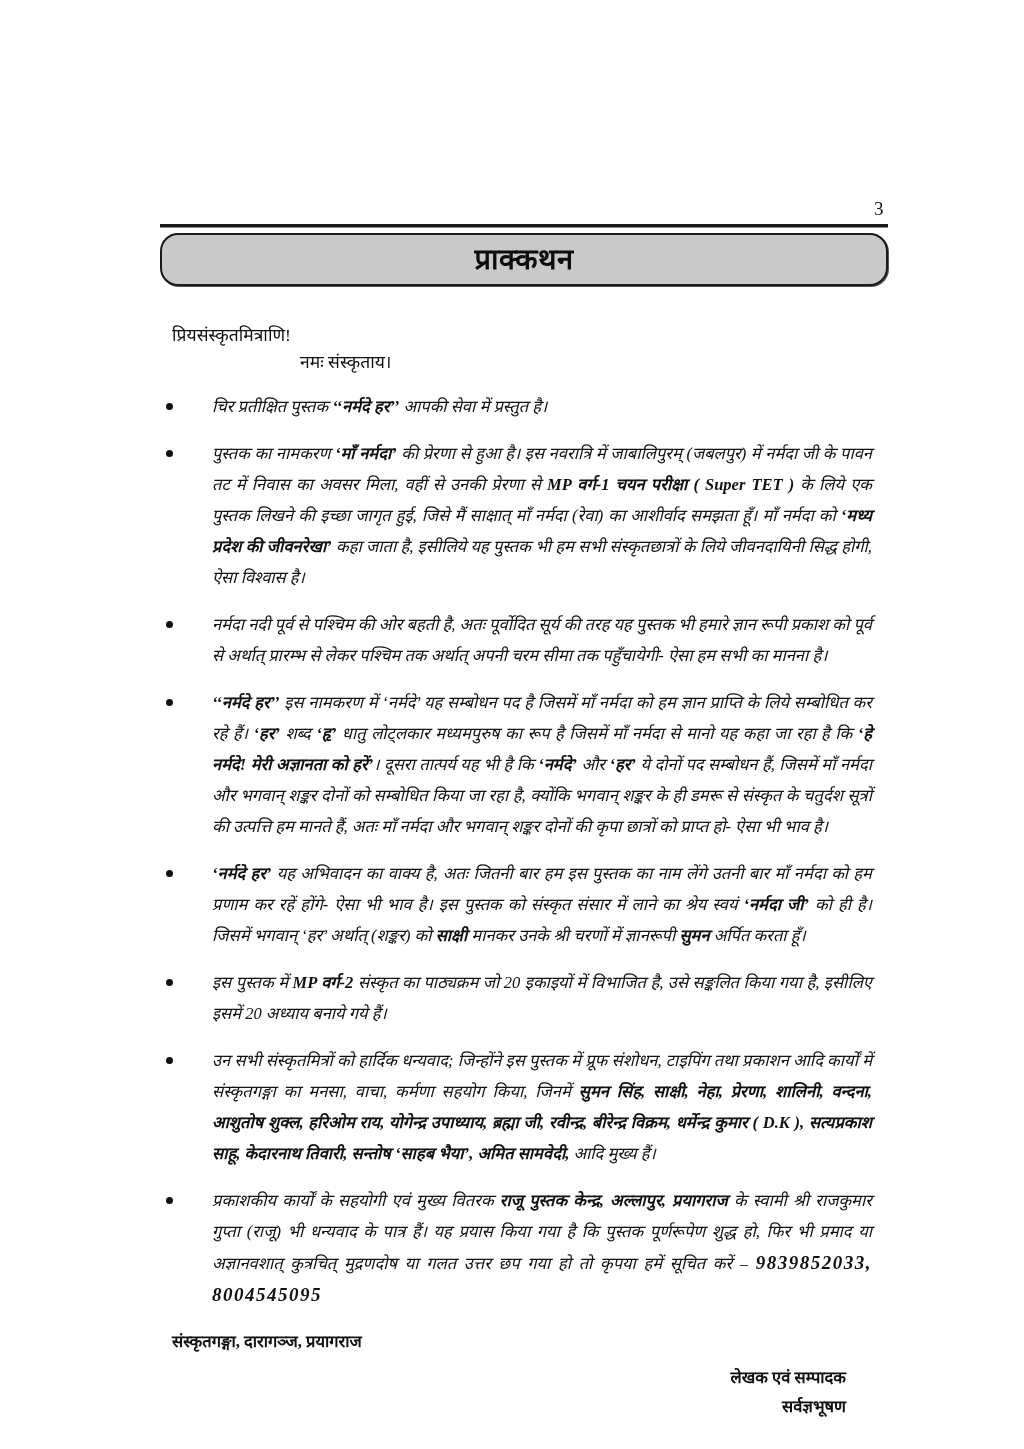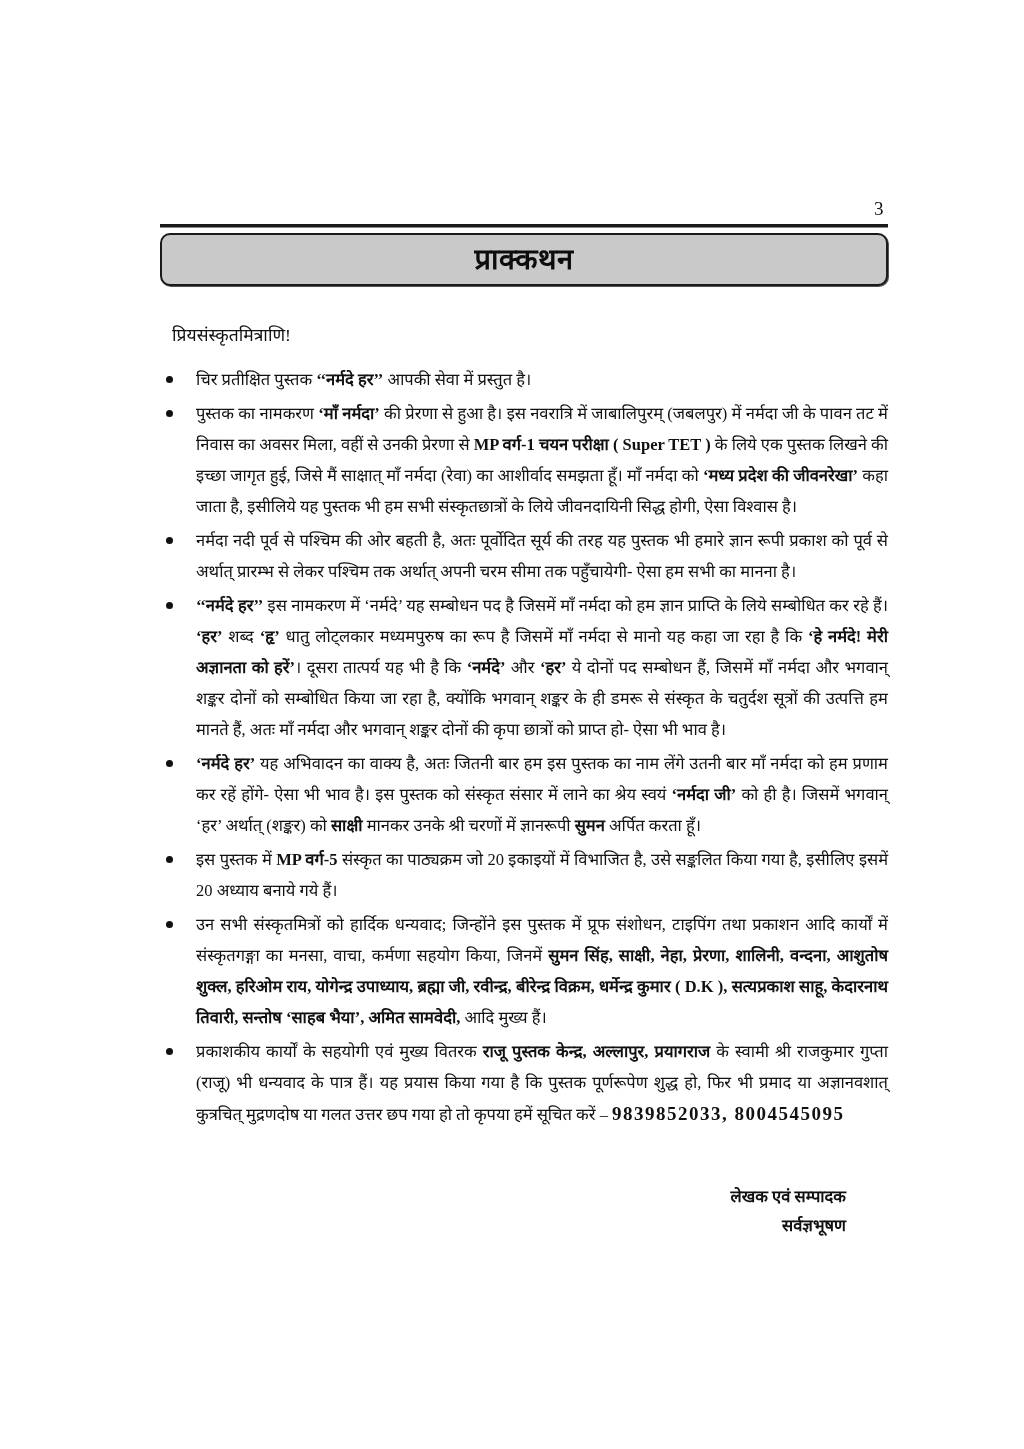--- a/index.html
+++ b/index.html
@@ -47,21 +47,21 @@
     border-bottom: 1px solid #8a8a8a;
     width: 100%;
   }
 
   
   .title-banner {
     margin-top: 5px;
     height: 49px;
     background: #c9c9c9;
     border: 2.5px solid #1a1a1a;
-    border-radius: 10px;
+    border-radius: 18px;
     display: flex;
     align-items: center;
     justify-content: center;
     box-shadow: 1px 1px 0 #555;
   }
   .title-banner .title-text {
     font-size: 29px;
     font-weight: bold;
     letter-spacing: 0.5px;
     color: #0d0d0d;
@@ -98,21 +98,22 @@
     left: 6px;
     top: 12px;
     width: 7px;
     height: 7px;
     background: #111;
     border-radius: 50%;
     display: block;
   }
 
   .bullets li p {
-    margin: 0;
+    margin: 16px;
+    font-style: italic;
   }
 
   b, strong { font-weight: bold; }
   .phone {
     font-weight: bold;
     letter-spacing: 1.5px;
     font-size: 19px;
   }
 
   
@@ -151,20 +152,21 @@
     <div class="page-number">3</div>
 
     <div class="head-rule"></div>
 
     <div class="title-banner">
       <span class="title-text">प्राक्कथन</span>
     </div>
 
     <div class="salutation">
       <span class="line1">प्रियसंस्कृतमित्राणि!</span>
+      <span class="line2">नमः संस्कृताय।</span>
     </div>
 
     <ul class="bullets" id="bullet-list">
         <li id="bullet-book-presented">
           <span class="bullet-dot"></span>
           <p>चिर प्रतीक्षित पुस्तक <b>‘‘नर्मदे हर’’</b> आपकी सेवा में प्रस्तुत है।</p>
         </li>
         <li id="bullet-book-naming-origin">
           <span class="bullet-dot"></span>
           <p>पुस्तक का नामकरण <b>‘माँ नर्मदा’</b> की प्रेरणा से हुआ है। इस नवरात्रि में जाबालिपुरम् (जबलपुर) में नर्मदा जी के पावन तट में निवास का अवसर मिला, वहीं से उनकी प्रेरणा से <b>MP वर्ग-1 चयन परीक्षा ( Super TET )</b> के लिये एक पुस्तक लिखने की इच्छा जागृत हुई, जिसे मैं साक्षात् माँ नर्मदा (रेवा) का आशीर्वाद समझता हूँ। माँ नर्मदा को <b>‘मध्य प्रदेश की जीवनरेखा’</b> कहा जाता है, इसीलिये यह पुस्तक भी हम सभी संस्कृतछात्रों के लिये जीवनदायिनी सिद्ध होगी, ऐसा विश्वास है।</p>
@@ -176,34 +178,35 @@
         <li id="bullet-narmade-har-meaning">
           <span class="bullet-dot"></span>
           <p><b>‘‘नर्मदे हर’’</b> इस नामकरण में ‘नर्मदे’ यह सम्बोधन पद है जिसमें माँ नर्मदा को हम ज्ञान प्राप्ति के लिये सम्बोधित कर रहे हैं। <b>‘हर’</b> शब्द <b>‘हृ’</b> धातु  लोट्लकार मध्यमपुरुष का रूप है जिसमें माँ नर्मदा से मानो यह कहा जा रहा है कि <b>‘हे नर्मदे! मेरी अज्ञानता को हरें’</b>। दूसरा तात्पर्य यह भी है कि <b>‘नर्मदे’</b> और <b>‘हर’</b> ये दोनों पद सम्बोधन हैं, जिसमें माँ नर्मदा और भगवान् शङ्कर दोनों को सम्बोधित किया जा रहा है, क्योंकि भगवान् शङ्कर के ही डमरू से संस्कृत के चतुर्दश सूत्रों की उत्पत्ति हम मानते हैं, अतः माँ नर्मदा और भगवान् शङ्कर दोनों की कृपा छात्रों को प्राप्त हो- ऐसा भी भाव है।</p>
         </li>
         <li id="bullet-greeting-sentence">
           <span class="bullet-dot"></span>
           <p><b>‘नर्मदे हर’</b> यह अभिवादन का वाक्य है, अतः जितनी बार हम इस पुस्तक का नाम लेंगे उतनी बार माँ नर्मदा को हम प्रणाम कर रहें होंगे- ऐसा भी भाव है। इस पुस्तक को संस्कृत संसार में लाने का श्रेय स्वयं <b>‘नर्मदा जी’</b> को ही है। जिसमें भगवान् ‘हर’ अर्थात् (शङ्कर) को <b>साक्षी</b> मानकर उनके श्री चरणों में  ज्ञानरूपी <b>सुमन</b> अर्पित करता हूँ।</p>
         </li>
         <li id="bullet-syllabus-chapters">
           <span class="bullet-dot"></span>
-          <p>इस पुस्तक में <b>MP वर्ग-5</b>  संस्कृत का पाठ्यक्रम जो 20 इकाइयों में विभाजित है, उसे सङ्कलित किया गया है, इसीलिए इसमें 20 अध्याय बनाये गये हैं।</p>
+          <p>इस पुस्तक में <b>MP वर्ग-2</b>  संस्कृत का पाठ्यक्रम जो 20 इकाइयों में विभाजित है, उसे सङ्कलित किया गया है, इसीलिए इसमें 20 अध्याय बनाये गये हैं।</p>
         </li>
         <li id="bullet-thanks-contributors">
           <span class="bullet-dot"></span>
           <p> उन सभी संस्कृतमित्रों को हार्दिक धन्यवाद; जिन्होंने इस पुस्तक में प्रूफ संशोधन, टाइपिंग तथा प्रकाशन आदि कार्यों में संस्कृतगङ्गा का मनसा, वाचा, कर्मणा सहयोग किया, जिनमें <b>सुमन सिंह, साक्षी, नेहा, प्रेरणा, शालिनी, वन्दना, आशुतोष शुक्ल, हरिओम राय, योगेन्द्र उपाध्याय, ब्रह्मा जी, रवीन्द्र, बीरेन्द्र विक्रम, धर्मेन्द्र कुमार ( D.K ), सत्यप्रकाश साहू, केदारनाथ तिवारी, सन्तोष ‘साहब भैया’, अमित सामवेदी,</b> आदि मुख्य हैं।</p>
         </li>
         <li id="bullet-publisher-distributor">
           <span class="bullet-dot"></span>
           <p>प्रकाशकीय कार्यों के सहयोगी एवं मुख्य वितरक <b>राजू पुस्तक केन्द्र, अल्लापुर, प्रयागराज</b> के स्वामी श्री राजकुमार गुप्ता (राजू) भी धन्यवाद के पात्र हैं। यह प्रयास किया गया है कि पुस्तक पूर्णरूपेण शुद्ध हो, फिर भी प्रमाद या अज्ञानवशात् कुत्रचित् मुद्रणदोष या गलत उत्तर छप गया हो तो कृपया हमें सूचित करें – <span class="phone">9839852033, 8004545095</span></p>
         </li>
       </ul>
 
     <div class="footer">
       <div class="left-block">
+        <span class="l1">संस्कृतगङ्गा, दारागञ्ज, प्रयागराज</span>
       </div>
       <div class="right-block">
         <span class="r1">लेखक एवं सम्पादक</span>
         <span class="r2">सर्वज्ञभूषण</span>
       </div>
     </div>
 
   </div>
 </div>
 

